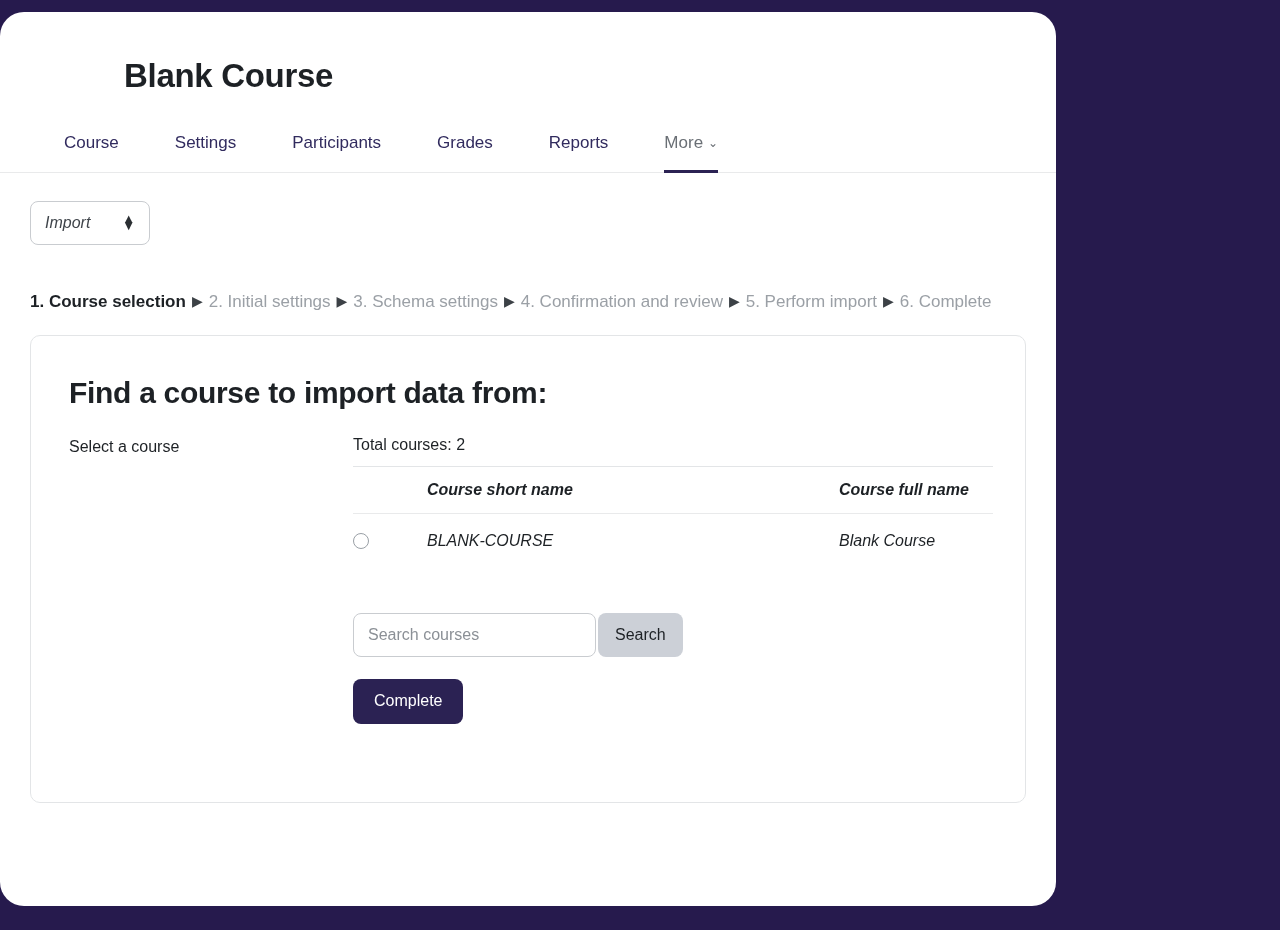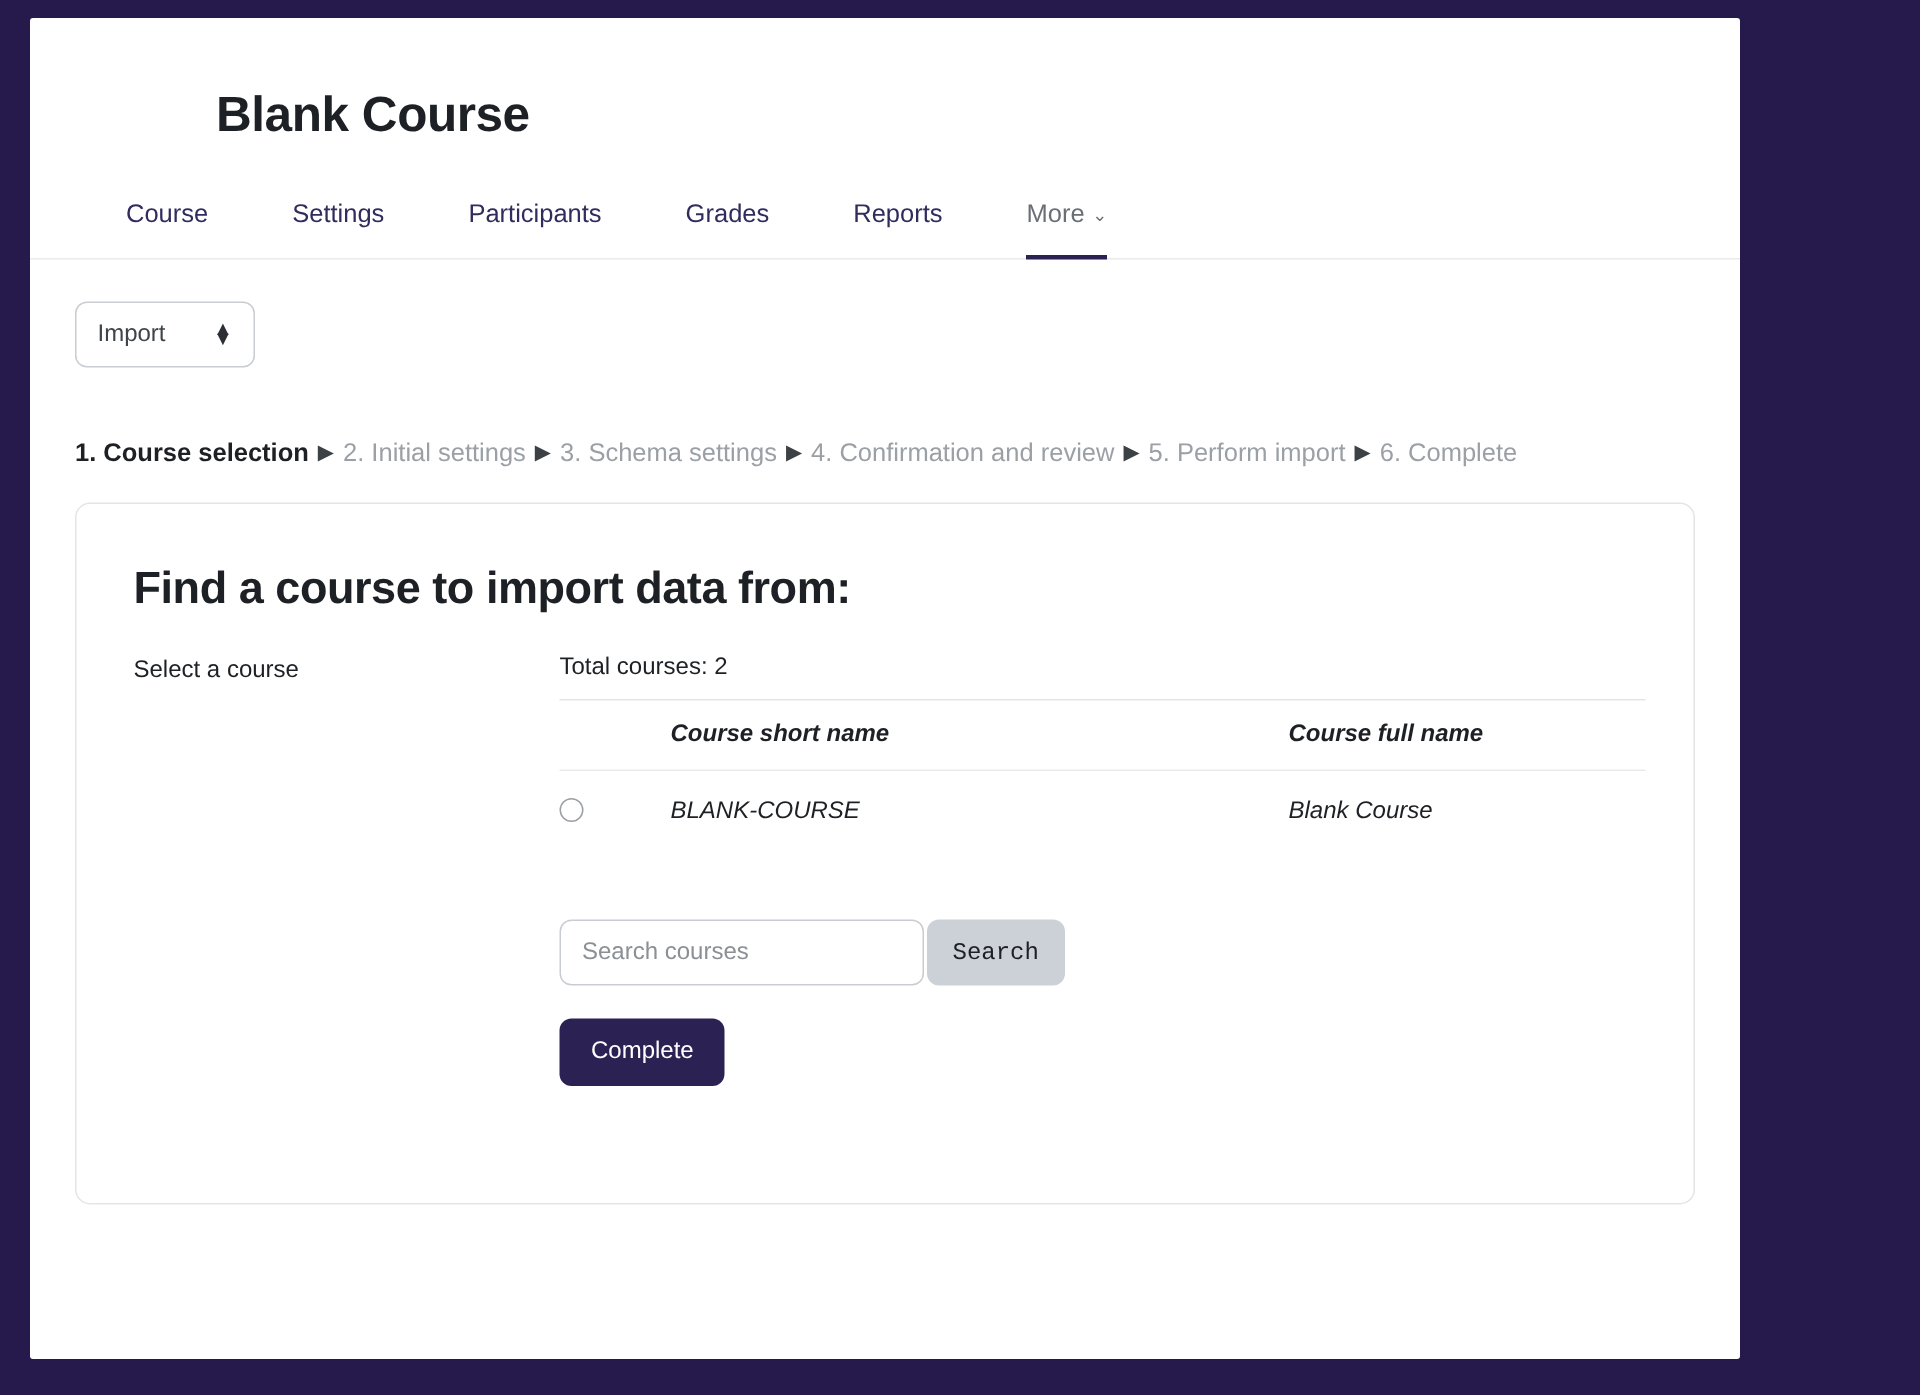--- a/index.html
+++ b/index.html
@@ -11,26 +11,26 @@
     width: 1280px;
     height: 930px;
     background: #261a4d;
     font-family: "Liberation Sans", sans-serif;
     overflow: hidden;
   }
 
   
   #page-card {
     position: absolute;
-    left: 20px;
+    left: 0;
     top: 12px;
-    width: 1140px;
+    width: 1056px;
     height: 894px;
     background: #ffffff;
-    border-radius: 2px;
+    border-radius: 24px;
     overflow: hidden;
   }
 
   
   .header-inner {
     padding-left: 124px;
     padding-right: 24px;
   }
   #page-title {
     font-size: 33px;
@@ -89,20 +89,21 @@
     align-items: center;
     justify-content: space-between;
     min-width: 120px;
     height: 44px;
     padding: 0 14px;
     border: 1px solid #c9ccd0;
     border-radius: 8px;
     background: #ffffff;
     cursor: pointer;
     gap: 18px;
+    font-style: italic;
   }
   #import-select-wrap .sel-label {
     font-size: 16px;
     color: #3f444a;
   }
   .updown {
     display: inline-flex;
     flex-direction: column;
     line-height: 0.52;
     font-size: 13px;
@@ -263,21 +264,21 @@
   }
   #search-input::placeholder { color: #8b9096; }
   #search-button {
     height: 44px;
     padding: 0 17px;
     border: none;
     border-radius: 8px;
     background: #ccd0d7;
     color: #1d2125;
     font-size: 16px;
-    font-family: Liberation Mono, monospace;
+    font-family: Liberation Sans, sans-serif;
     cursor: pointer;
   }
   #continue-button {
     margin-top: 22px;
     height: 45px;
     padding: 0 21px;
     border: none;
     border-radius: 8px;
     background: #2b2253;
     color: #ffffff;

